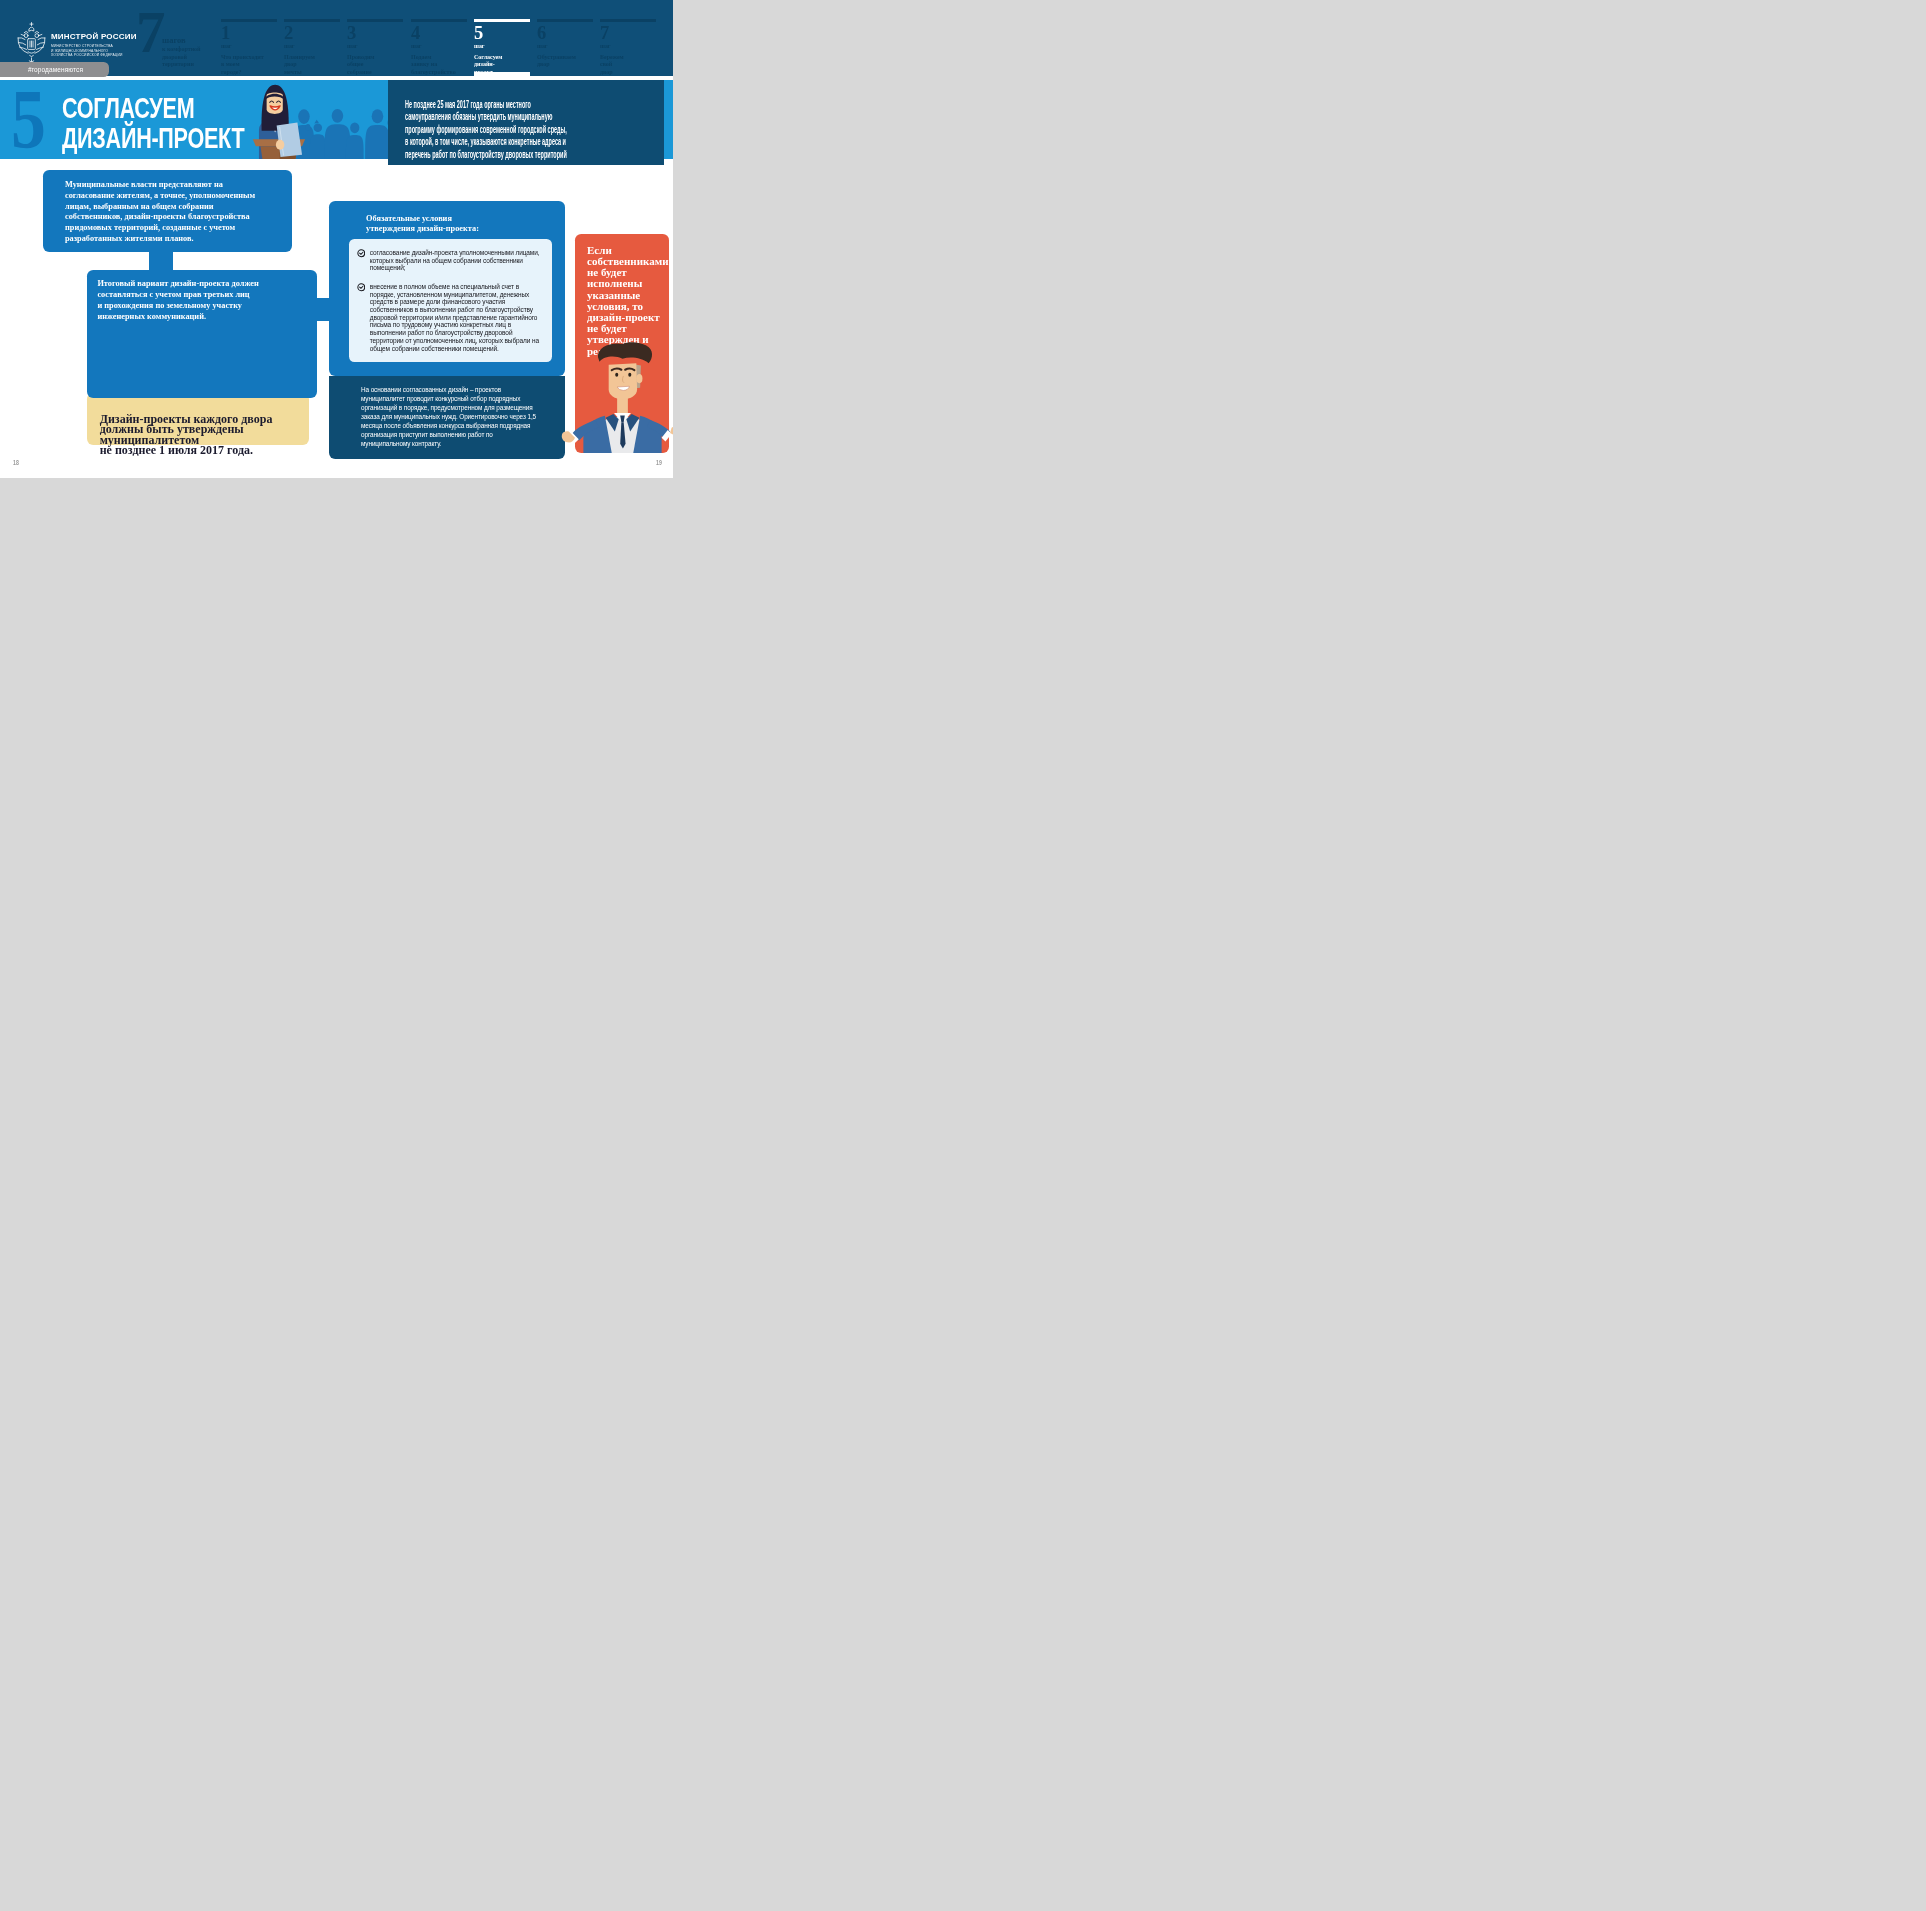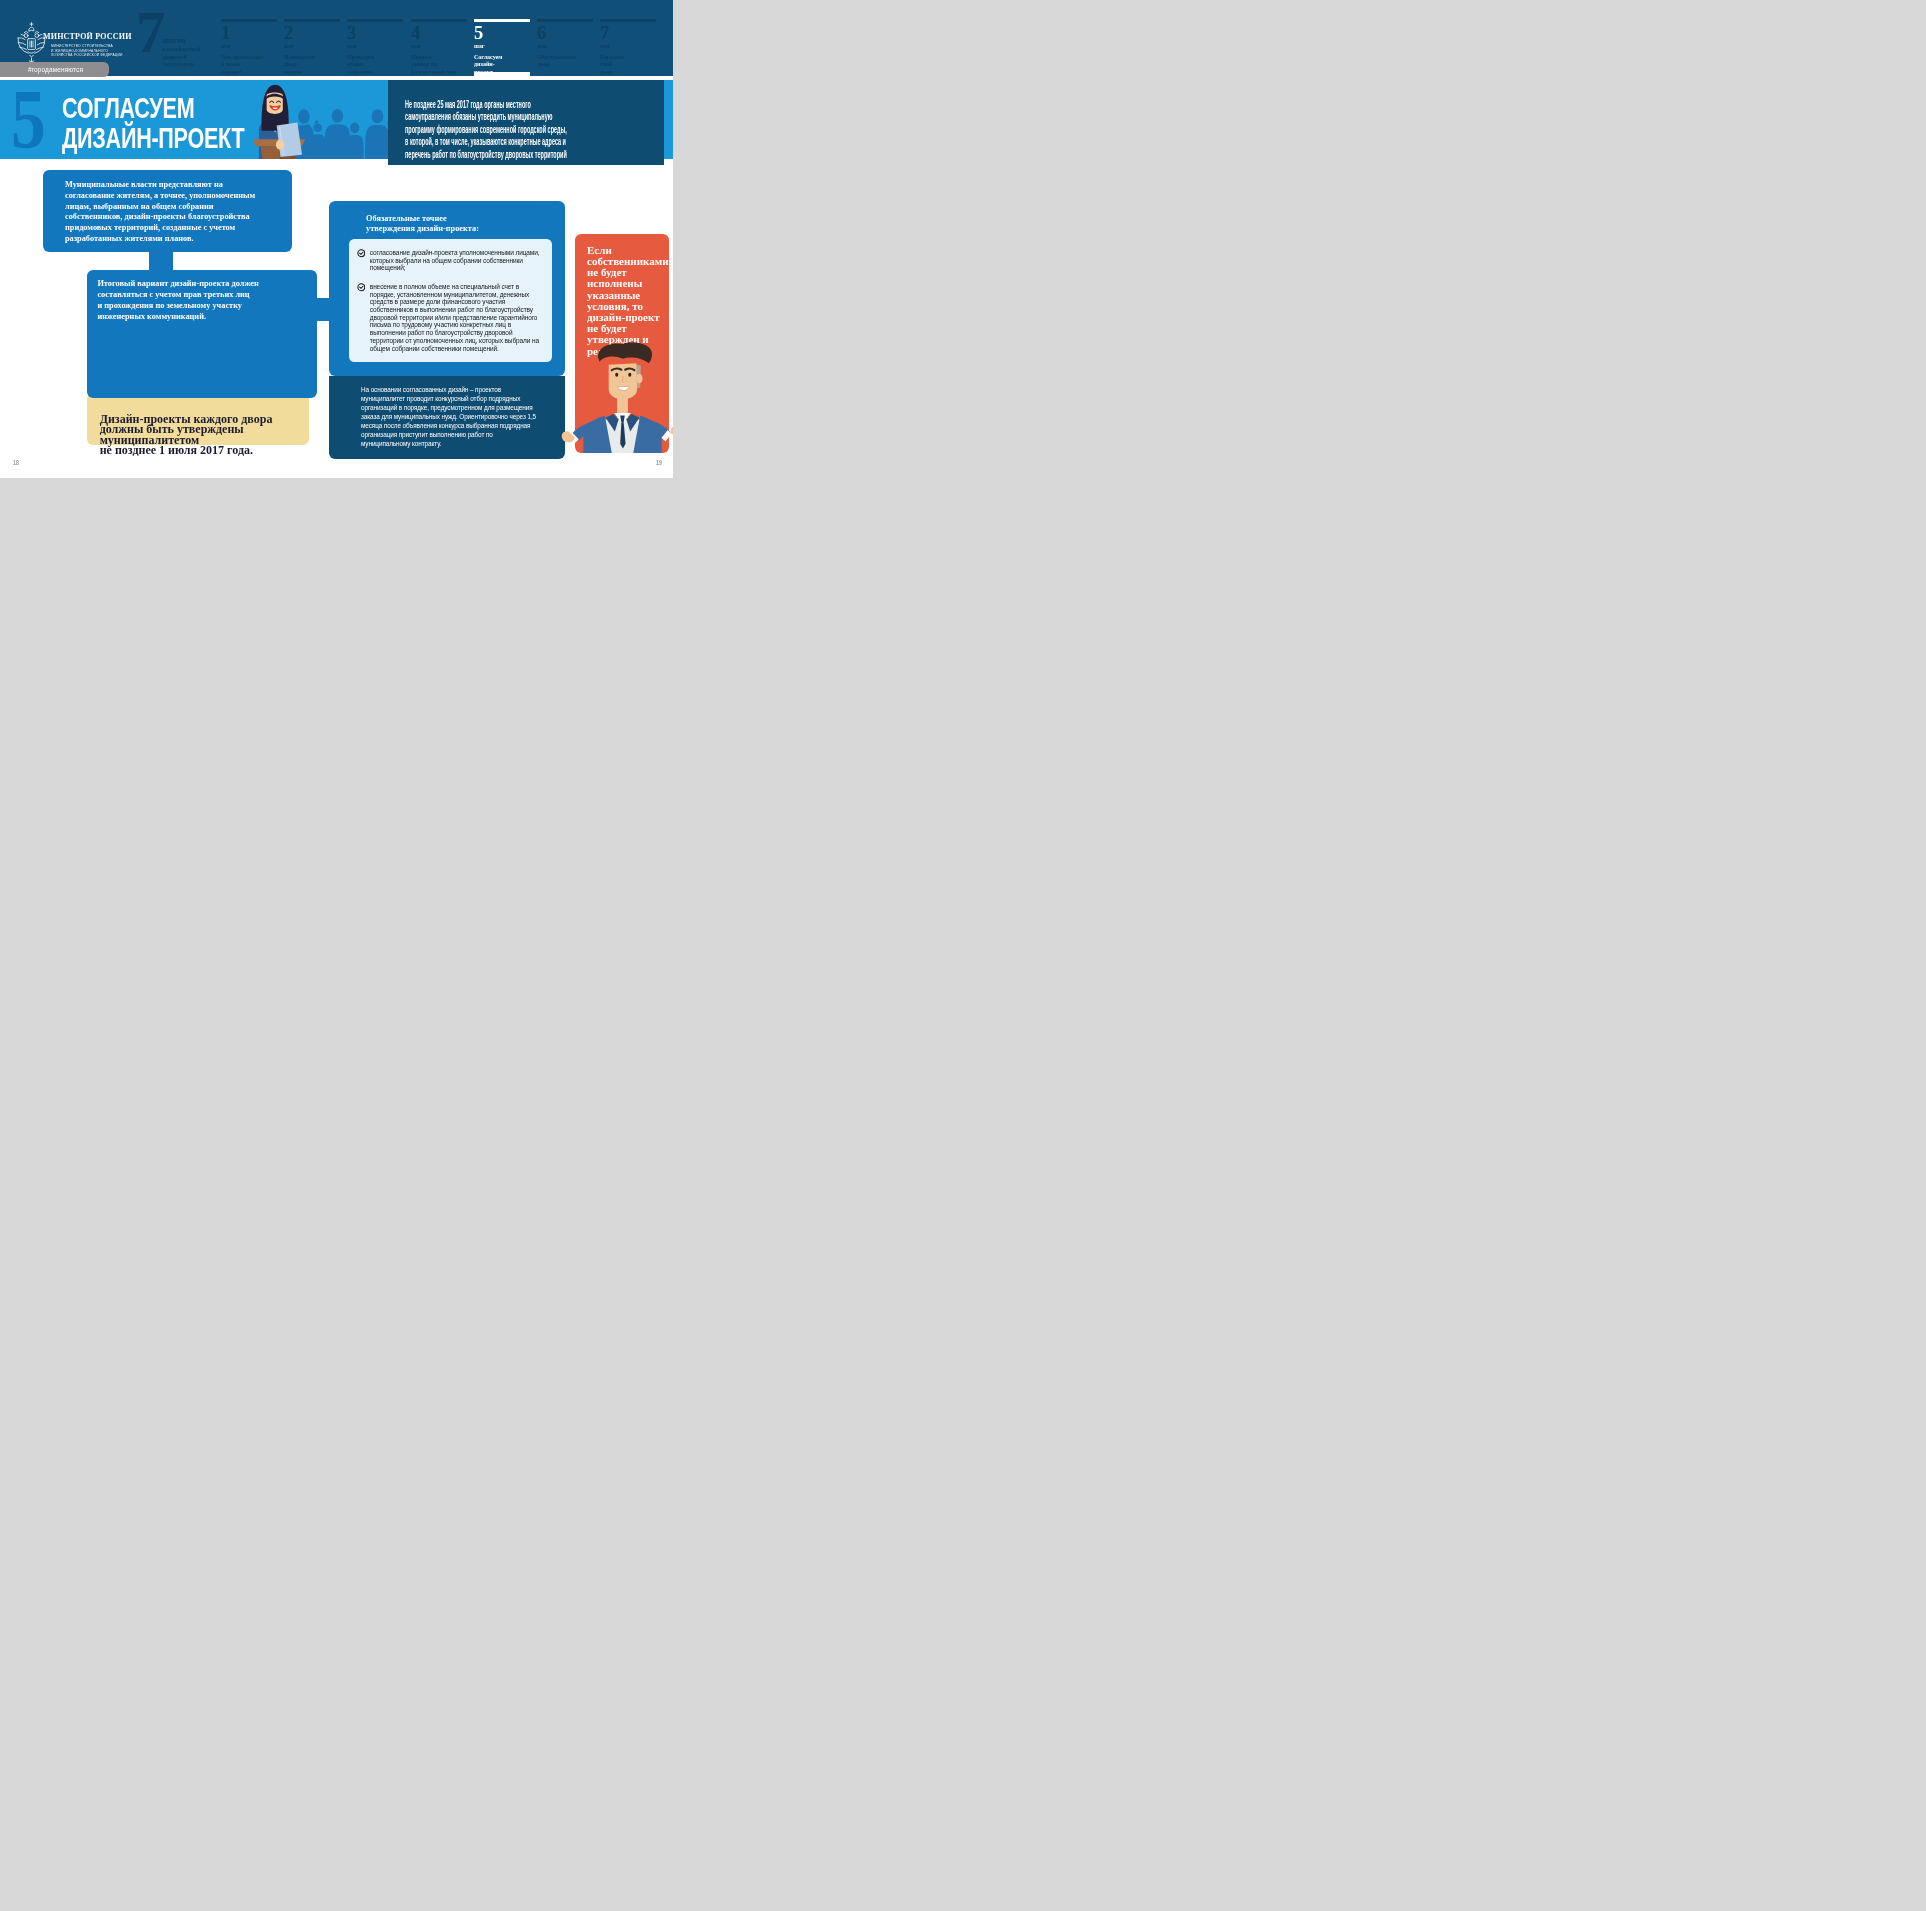--- a/index.html
+++ b/index.html
@@ -3,21 +3,21 @@
 <meta charset="utf-8">
 <style>
   html,body{margin:0;padding:0;background:#d8d8d8;}
   .page{position:relative;width:673px;height:478px;background:#ffffff;overflow:hidden;
         font-family:"Liberation Sans","DejaVu Sans",sans-serif;-webkit-font-smoothing:antialiased;}
   .pre{white-space:pre-line;}
 
   
   .header{position:absolute;left:0;top:0;width:673px;height:76px;background:#0F4F78;}
   .emblem{position:absolute;left:15.4px;top:20px;width:33px;height:45px;}
-  .brand-title{position:absolute;left:43px;top:32px;font-family:Liberation Serif, serif;
+  .brand-title{position:absolute;left:51px;top:32px;font-family:Liberation Sans, sans-serif;
                font-size:8px;font-weight:700;color:#fff;letter-spacing:0.2px;}
   .brand-sub{position:absolute;left:51px;top:44px;font-size:3.3px;line-height:4.6px;color:#e8eef3;
              letter-spacing:0.2px;}
   .nav-count{position:absolute;left:136px;top:3.1px;font-family:"Liberation Serif","DejaVu Serif",serif;
              font-size:59px;line-height:59px;font-weight:700;color:#0A4164;}
   .nav-count-label{position:absolute;left:162px;top:35px;font-family:"Liberation Serif","DejaVu Serif",serif;
              font-size:8.5px;font-weight:700;color:#0A4164;}
   .nav-count-sub{position:absolute;left:162px;top:46px;font-family:"Liberation Serif","DejaVu Serif",serif;
              font-size:6px;line-height:7.5px;font-weight:700;color:#0A4164;}
   .step{position:absolute;top:18.5px;width:56px;color:#0A4164;}
@@ -247,21 +247,21 @@
 
   <div class="bluebox box2">
     <div class="box-text p2 pre">Итоговый вариант дизайн-проекта должен
 составляться с учетом прав третьих лиц
 и прохождения по земельному участку
 инженерных коммуникаций.</div>
   </div>
   <div class="bridge bridge2"></div>
 
   <div class="bluebox m1">
-    <div class="m1-title pre">Обязательные точнее
+    <div class="m1-title pre">Обязательные условия
 утверждения дизайн-проекта:</div>
     <div class="light-box">
       <div class="cond-row">
         <svg class="check-icon" width="8.5" height="8.5" viewBox="0 0 22 22">
           <circle cx="11" cy="11" r="8.8" fill="none" stroke="#16161C" stroke-width="2.6"></circle>
           <path d="M6.8,10.6 L10.2,13.8 L15.4,8.4" fill="none" stroke="#16161C" stroke-width="2.6" stroke-linecap="round" stroke-linejoin="round"></path>
         </svg>
         <span class="cond-text">согласование дизайн-проекта уполномоченными лицами, которых выбрали на общем собрании собственники помещений;</span>
       </div>
       <div class="cond-row second">

